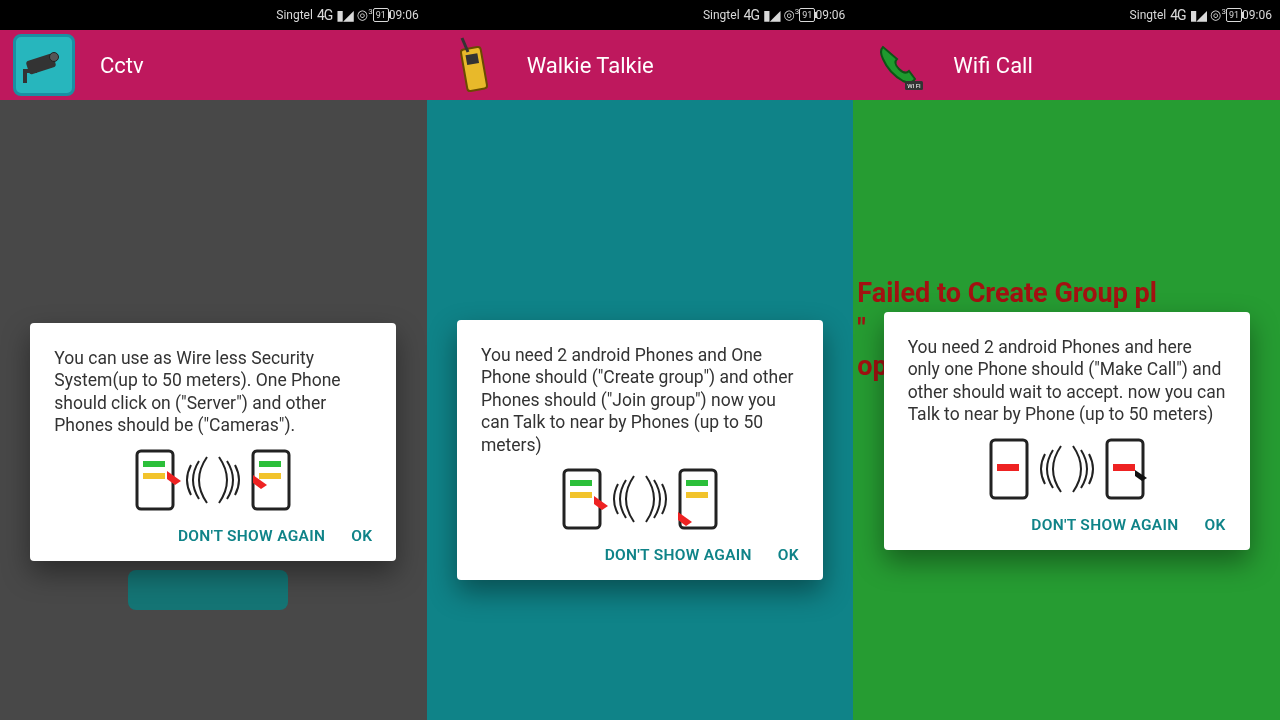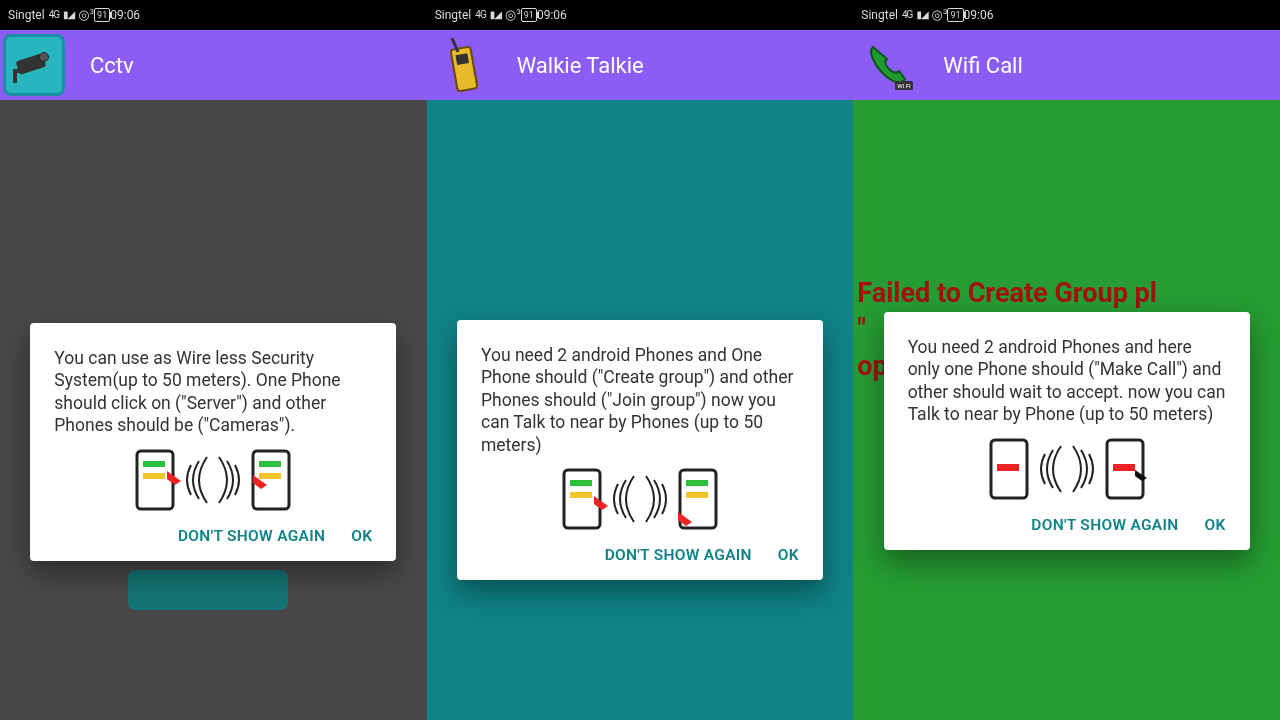--- a/index.html
+++ b/index.html
@@ -21,50 +21,50 @@
   .panel.teal { background: #0f8388; }
   .panel.green { background: #269c32; }
 
   .statusbar {
     height: 30px;
     background: #000;
     color: #d9d9d9;
     font-size: 12px;
     display: flex;
     align-items: center;
-    justify-content: flex-start;
+    justify-content: flex-end;
     padding: 0 8px;
     position: relative;
     z-index: 5;
   }
   .status-left { display: flex; align-items: center; gap: 4px; }
   .status-right { display: flex; align-items: center; }
-  .sig { font-size: 10px; letter-spacing: -1px; }
+  .sig { font-size: 14px; letter-spacing: -1px; }
   .batt {
     border: 1px solid #d9d9d9;
     border-radius: 2px;
     padding: 0 2px;
     font-size: 9px;
     line-height: 12px;
     position: relative;
   }
   .batt::after {
     content: "";
     position: absolute;
     right: -3px; top: 3px;
     width: 2px; height: 6px;
     background: #d9d9d9;
   }
 
   .appbar {
     height: 70px;
-    background: #8b5cf6;
+    background: #be185d;
     display: flex;
     align-items: center;
-    padding: 0 2px;
+    padding: 0 12px;
     gap: 24px;
     position: relative;
     z-index: 5;
   }
   .appbar .title {
     color: #fff;
     font-size: 22px;
     font-weight: 400;
   }
 

